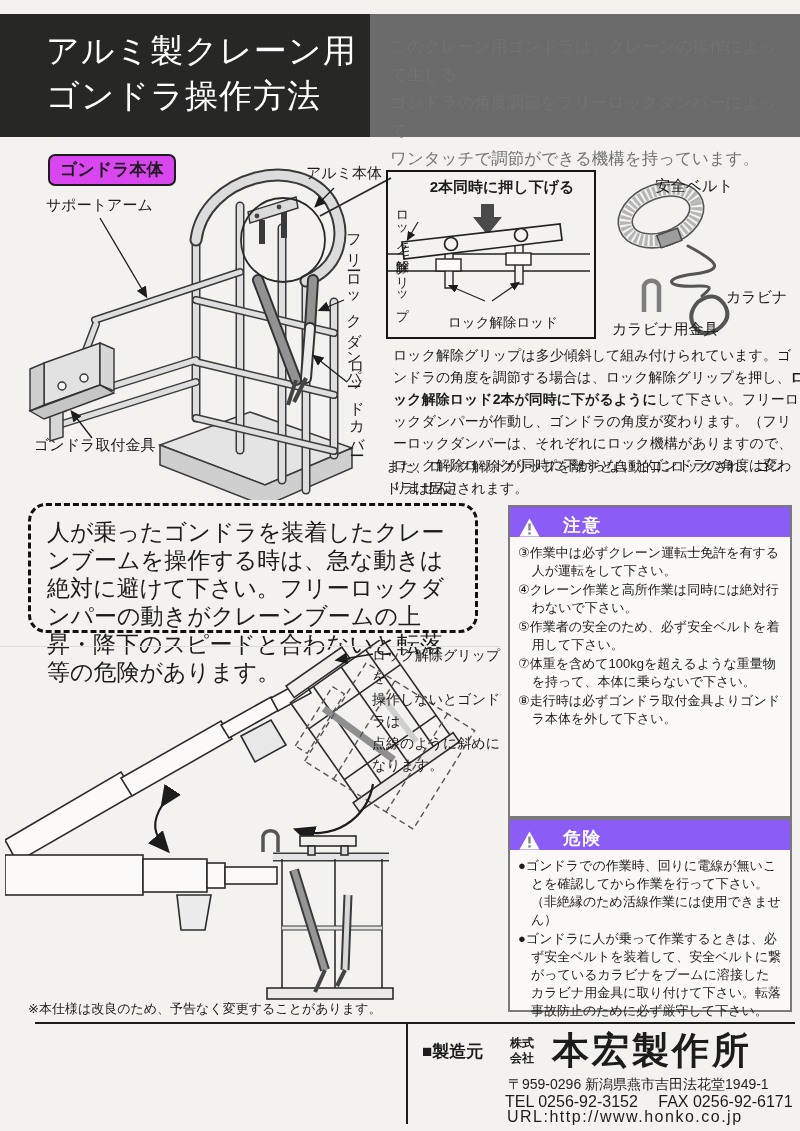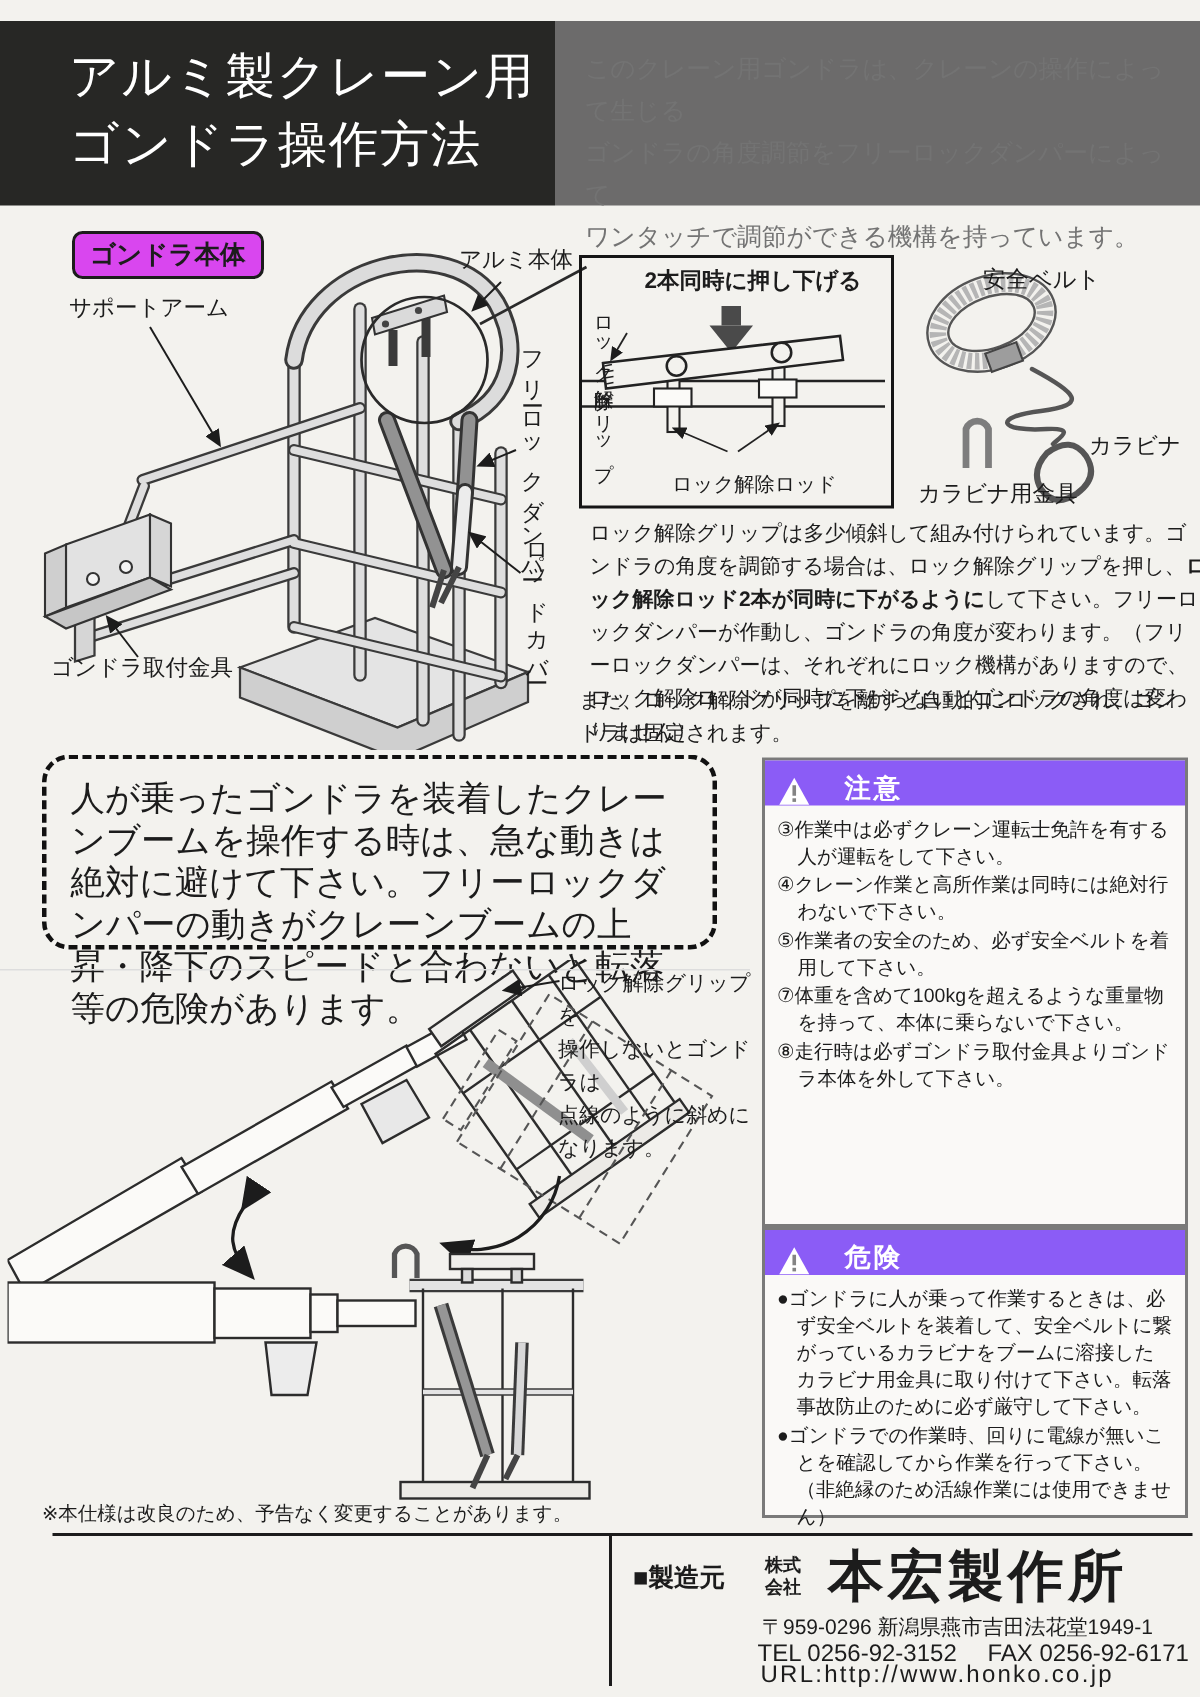--- a/index.html
+++ b/index.html
@@ -240,22 +240,22 @@
 <div class="abs warnbox danger">
   <div class="warnhead">
     <svg width="21" height="19" viewBox="0 0 21 19">
       <polygon points="10.5,0.5 20.5,18.5 0.5,18.5" fill="#fff"></polygon>
       <rect x="9.3" y="5.5" width="2.4" height="7" fill="#848484"></rect>
       <rect x="9.3" y="14.2" width="2.4" height="2.4" fill="#848484"></rect>
     </svg>
     <span>危険</span>
   </div>
   <div class="warnbody">
+    <div class="witem" style="text-indent:-1.0em;padding-left:1.0em">●ゴンドラでの作業時、回りに電線が無いことを確認してから作業を行って下さい。（非絶縁のため活線作業には使用できません）</div>
     <div class="witem" style="text-indent:-1.0em;padding-left:1.0em">●ゴンドラに人が乗って作業するときは、必ず安全ベルトを装着して、安全ベルトに繋がっているカラビナをブームに溶接したカラビナ用金具に取り付けて下さい。転落事故防止のために必ず厳守して下さい。</div>
-    <div class="witem" style="text-indent:-1.0em;padding-left:1.0em">●ゴンドラでの作業時、回りに電線が無いことを確認してから作業を行って下さい。（非絶縁のため活線作業には使用できません）</div>
   </div>
 </div>
 
 <div class="abs divline"></div>
 
 <svg class="abs" style="left:5px;top:640px" width="495" height="362" viewBox="0 0 495 362">
   <defs>
     <marker id="ah3" markerWidth="10" markerHeight="9" refX="8" refY="4.5" orient="auto">
       <polygon points="0,0 10,4.5 0,9" fill="#1c1c1c"></polygon>
     </marker>

